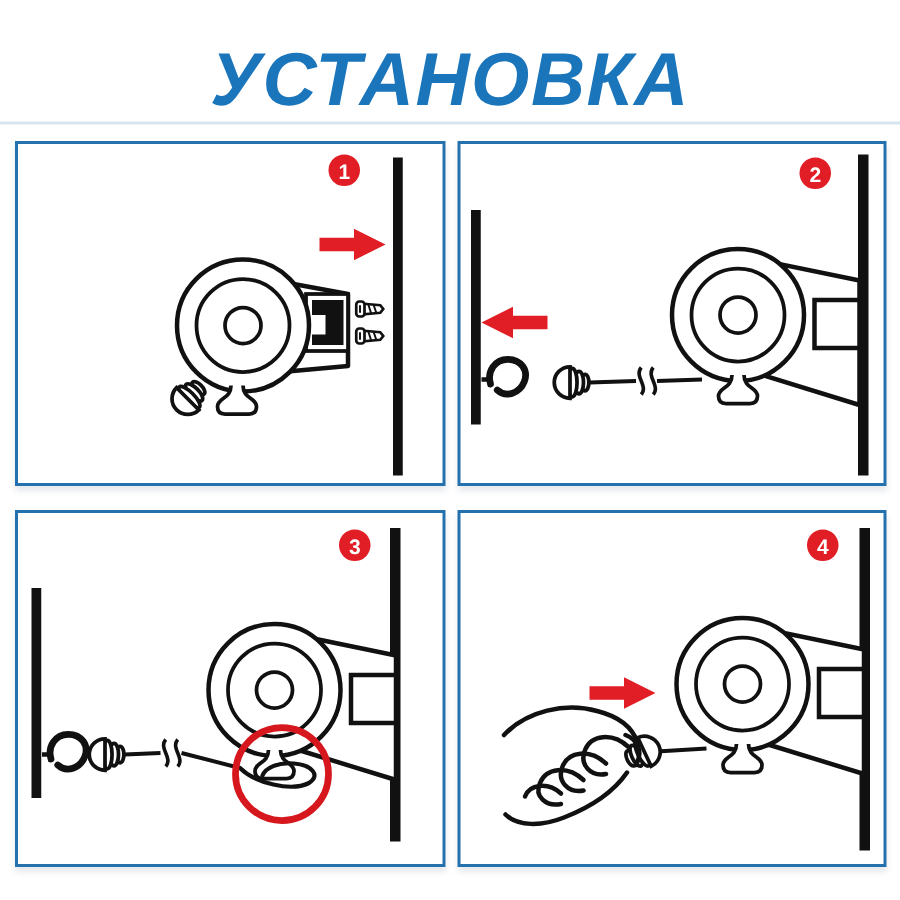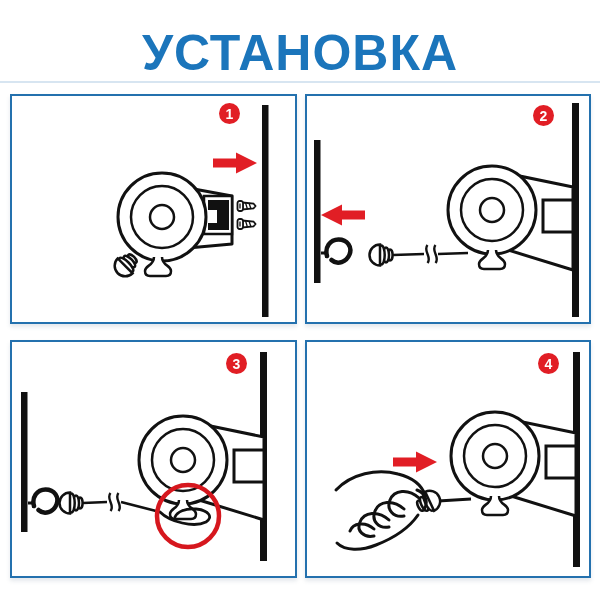--- a/index.html
+++ b/index.html
@@ -2,21 +2,21 @@
 <html><head>
 <meta charset="utf-8">
 <style>
   html,body{margin:0;padding:0;}
   body{
     width:600px;height:600px;position:relative;background:#ffffff;
     font-family:"Liberation Sans", sans-serif;overflow:hidden;
   }
   .page-title{
     position:absolute;left:0;top:24px;width:600px;text-align:center;
-    font-size:50px;font-weight:bold;color:#1b75bb;letter-spacing:1px;
+    font-size:50px;font-weight:bold;color:#1b75bb;letter-spacing:1px;font-style:italic;
   }
   .title-rule{
     position:absolute;left:0;top:81px;width:600px;height:2px;background:#d7e5f1;
   }
   .panel{
     position:absolute;background:#ffffff;border:2px solid #2471ae;
     box-sizing:border-box;box-shadow:0 3px 4px rgba(110,130,150,0.18);
   }
   #panel1{left:10px;top:94px;width:287px;height:230px;}
   #panel2{left:305px;top:94px;width:286px;height:230px;}

